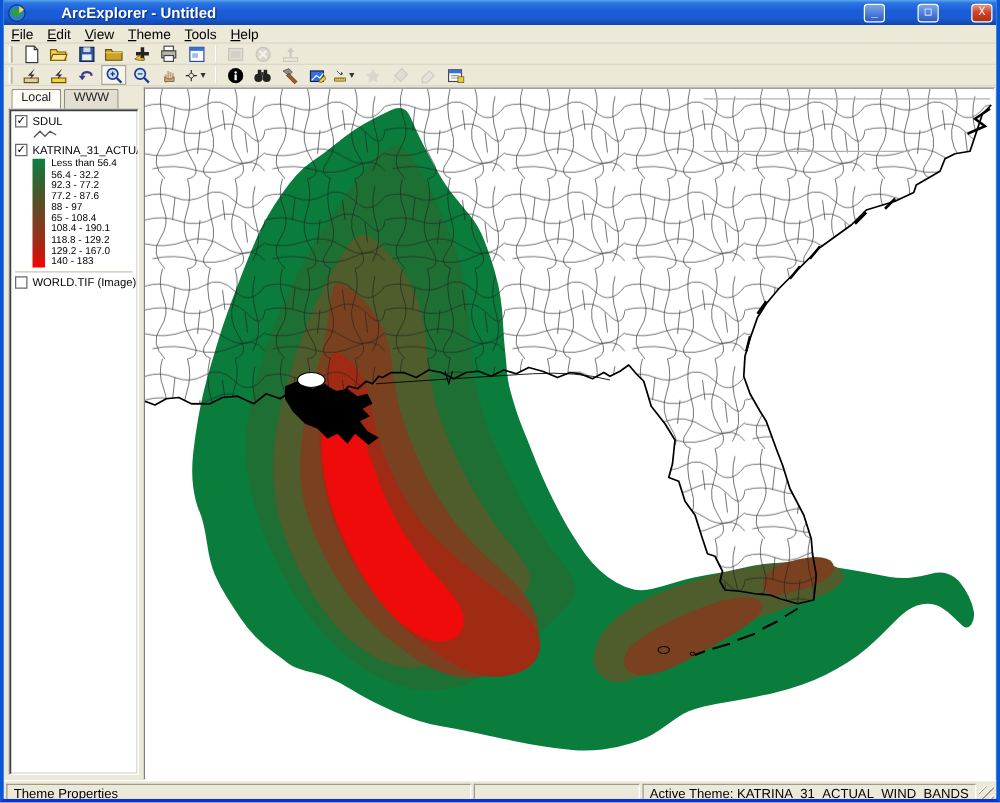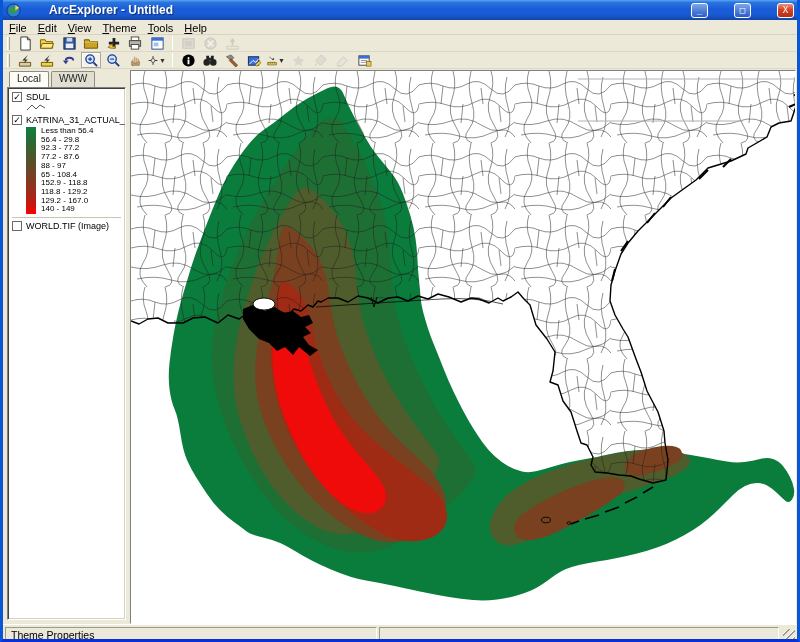--- a/index.html
+++ b/index.html
@@ -23,21 +23,21 @@
   
   .toolbar{height:17px;display:flex;align-items:center;background:#ece9d8;border-bottom:1px solid #dcd8c8;padding-left:2px;}
   .grip{width:3px;height:13px;border-left:1px solid #fff;border-right:1px solid #a9a592;margin:0 4px 0 2px;}
   .tbtn{width:20px;height:16px;display:flex;align-items:center;justify-content:center;margin:0 1px;border:1px solid transparent;}
   .tbtn.raised{border:1px solid #aca899;background:#f6f4ea;box-shadow:inset 1px 1px 0 #fff;}
   .tbtn.disabled svg{opacity:.38;filter:grayscale(1);}
   .tsep{width:1px;height:14px;background:#aca899;border-right:1px solid #fff;margin:0 4px;}
   .caret{font-size:7px;color:#333;margin-left:1px;}
   
   #content{display:flex;height:555px;}
-  #sidebar{width:126px;background:#ece9d8;padding:2px 0 0 4px;position:relative;}
+  #sidebar{width:111px;background:#ece9d8;padding:2px 0 0 4px;position:relative;}
   .tabs{display:flex;height:16px;margin-left:2px;}
   .tab{font-size:10px;padding:1px 7px 0;border:1px solid #8f8d83;border-bottom:none;border-radius:2px 2px 0 0;
        background:#e2dfd0;color:#222;margin-right:2px;}
   .tab.active{background:#fdfcf7;position:relative;top:0;font-weight:normal;}
   #legendbox{position:absolute;top:18px;left:4px;right:3px;bottom:4px;background:#fff;
      border:1px solid #808080;border-right-color:#fff;border-bottom-color:#fff;
      box-shadow:inset 1px 1px 0 #404040, inset -1px -1px 0 #d4d0c8;padding:4px 2px 0 4px;overflow:hidden;}
   .lyr{display:flex;align-items:center;margin-bottom:1px;}
   .cb{width:10px;height:10px;border:1px solid #6a6a6a;background:#fff;margin-right:4px;flex:none;
       font-size:9px;line-height:9px;text-align:center;color:#000;font-family:"DejaVu Sans",sans-serif;}
@@ -281,29 +281,29 @@
         </svg>
 
         <div class="lyr">
           <div class="cb">✓</div>
           <div class="lyrname">KATRINA_31_ACTUAL_V</div>
         </div>
         <div class="ramp-wrap">
           <div id="ramp" style="background: linear-gradient(rgb(14, 128, 64), rgb(32, 113, 58), rgb(53, 99, 48), rgb(75, 87, 42), rgb(97, 75, 38), rgb(118, 64, 35), rgb(140, 53, 29), rgb(166, 40, 23), rgb(198, 24, 13), rgb(255, 0, 0));"></div>
           <div class="ramp-labels">
             <div>Less than 56.4</div>
-            <div>56.4 - 29.8</div>
+            <div>56.4 - 32.2</div>
             <div>92.3 - 77.2</div>
             <div>77.2 - 87.6</div>
             <div>88 - 97</div>
             <div>65 - 108.4</div>
-            <div>152.9 - 118.8</div>
+            <div>108.4 - 190.1</div>
             <div>118.8 - 129.2</div>
             <div>129.2 - 167.0</div>
-            <div>140 - 149</div>
+            <div>140 - 183</div>
           </div>
         </div>
 
         <div class="lyr-div"></div>
         <div class="lyr">
           <div class="cb"></div>
           <div class="lyrname">WORLD.TIF (Image)</div>
         </div>
 
       </div>
@@ -372,16 +372,17 @@
         </g>
         <ellipse cx="415" cy="449" rx="4.5" ry="2.8" fill="none" stroke="#000" stroke-width="0.9"></ellipse>
         <ellipse cx="438" cy="452" rx="2" ry="1.3" fill="none" stroke="#000" stroke-width="0.8"></ellipse>
       </svg>
     </div>
   </div>
 
   <div id="statusbar">
     <div class="scell left">Theme Properties</div>
     <div class="scell mid"></div>
+    <div class="scell">Active Theme: KATRINA_31_ACTUAL_WIND_BANDS</div>
     <div class="grip2"></div>
   </div>
 
 </div>
 
 </body></html>

